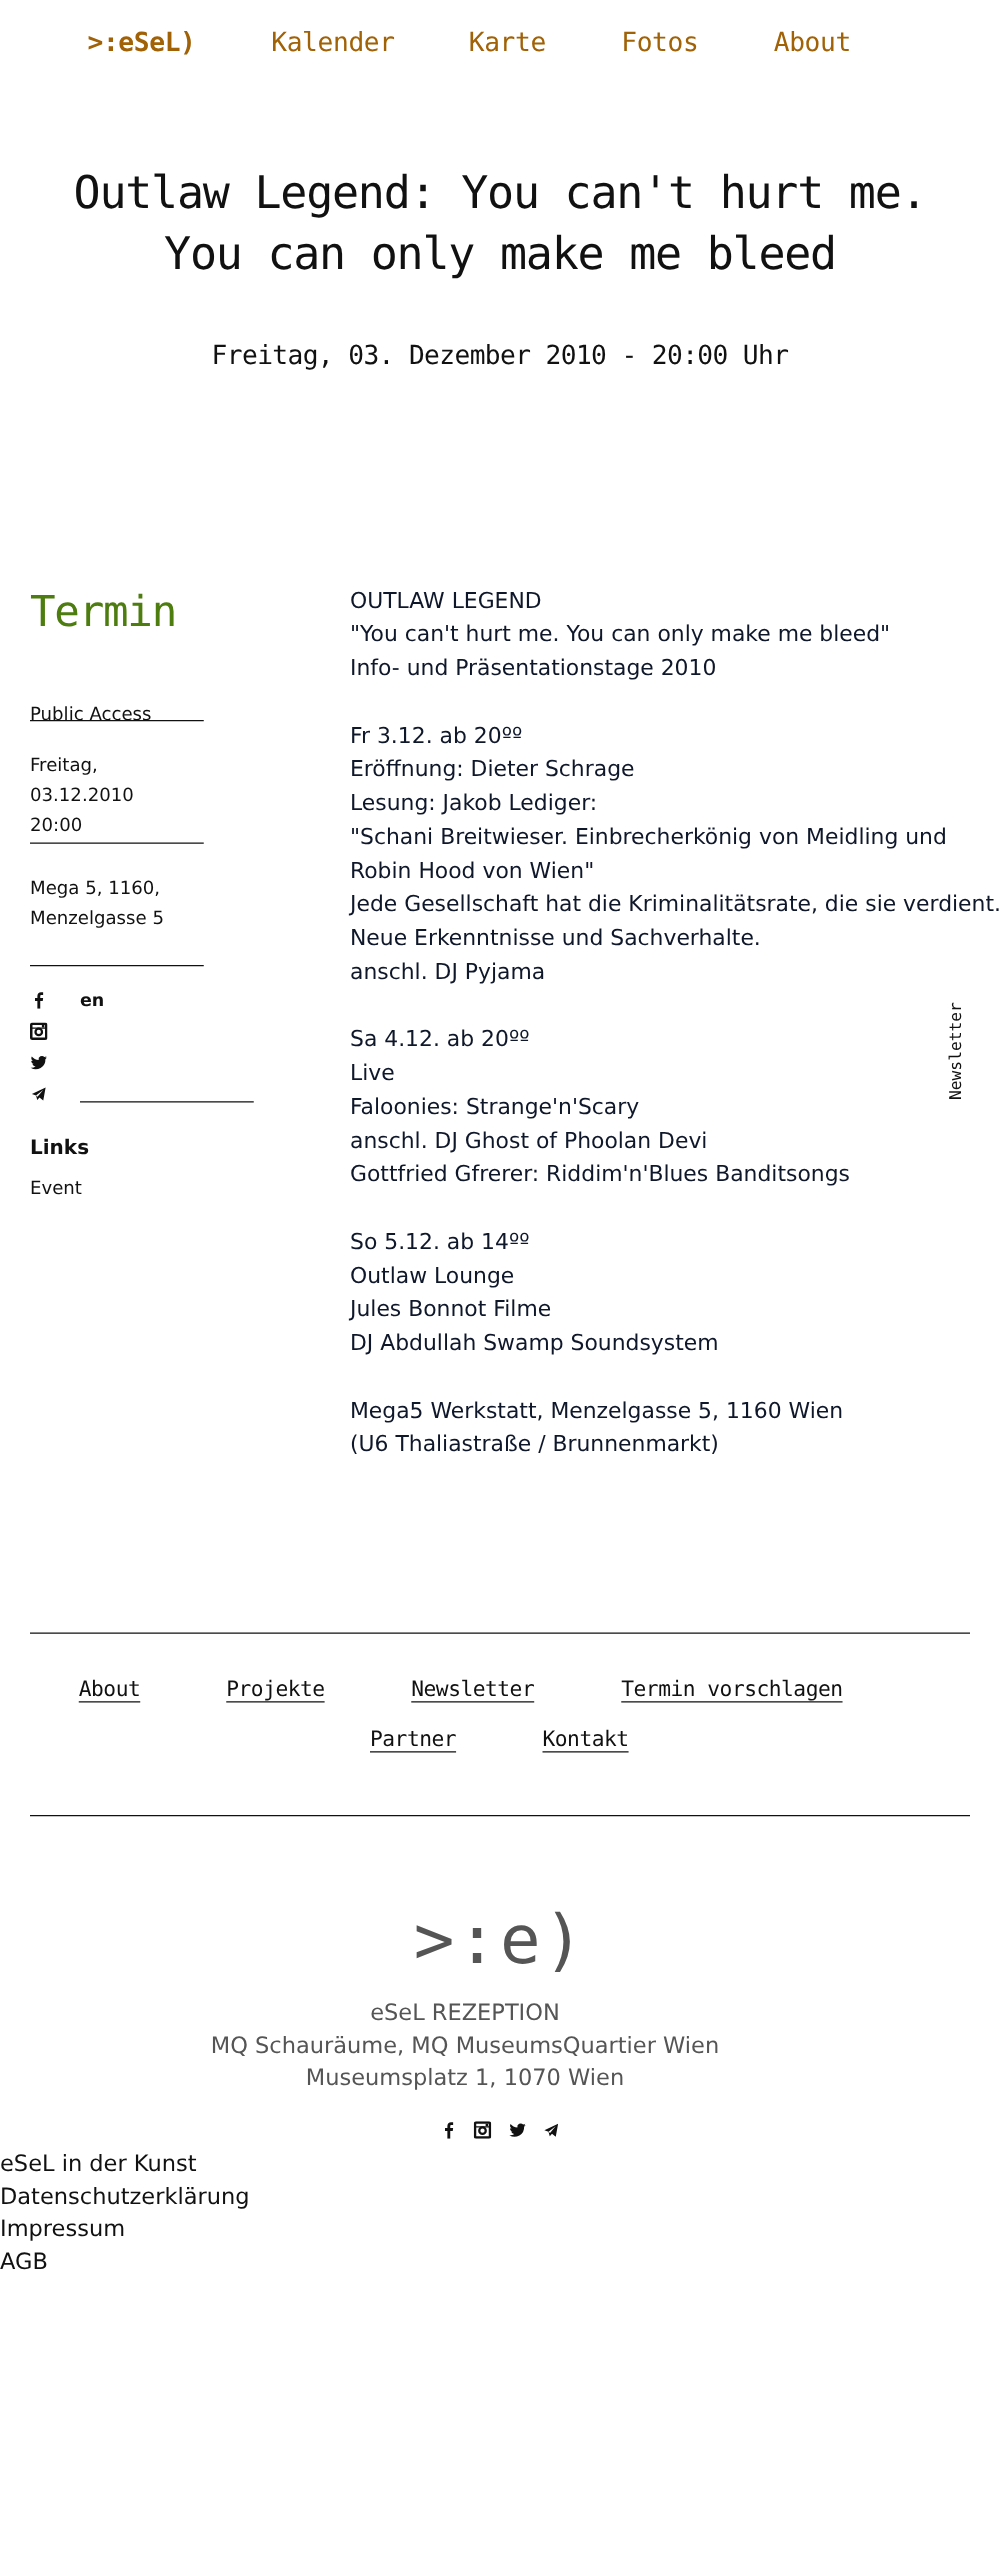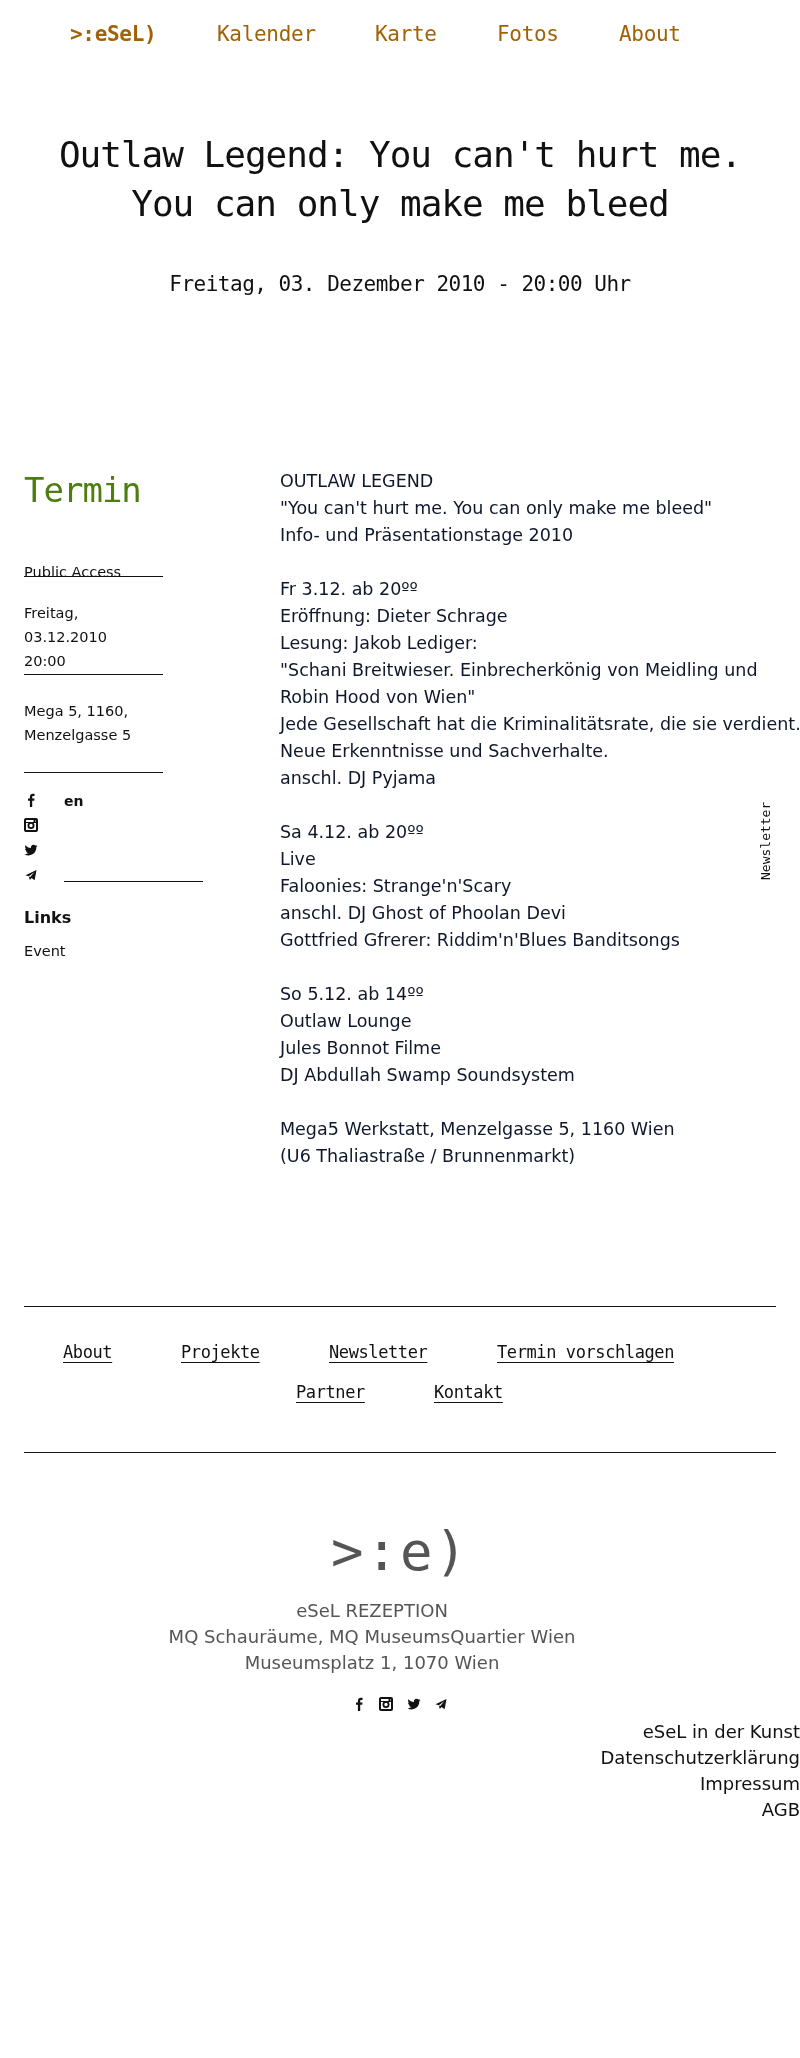--- a/index.html
+++ b/index.html
@@ -48,21 +48,21 @@
 
     
     .frule { position: absolute; left: 24px; width: 752px; height: 1px; background: #111; }
     .fnav a { position: absolute; font-family: "DejaVu Sans Mono", monospace; font-size: 17px; color: #111; text-decoration: underline; text-underline-offset: 4px; letter-spacing: -0.4px; }
 
     
     .flogo { position: absolute; top: 1520px; left: 0; width: 800px; text-align: center; font-family: "DejaVu Sans Mono", monospace; font-size: 54px; color: #555; letter-spacing: 2px; }
     .finfo { position: absolute; top: 1598px; left: 0; width: 744px; text-align: center; font-size: 18px; line-height: 26px; color: #555; }
     .ficons { position: absolute; top: 1692px; left: 0; width: 800px; text-align: center; }
     .ficons .ic { display: inline-block; width: 14px; height: 14px; margin: 0 4px; vertical-align: middle; }
-    .flinks { position: absolute; top: 1719px; left: 0; width: 800px; text-align: right; font-size: 18px; line-height: 26px; color: #111; }
+    .flinks { position: absolute; top: 1719px; left: 0; width: 800px; text-align: left; font-size: 18px; line-height: 26px; color: #111; }
     .flinks a { display: block; }
   </style>
 </head>
 <body>
 
 <nav class="topnav">
   <a class="item logo">&gt;:eSeL)</a>
   <a class="item n1">Kalender</a>
   <a class="item n2">Karte</a>
   <a class="item n3">Fotos</a>

